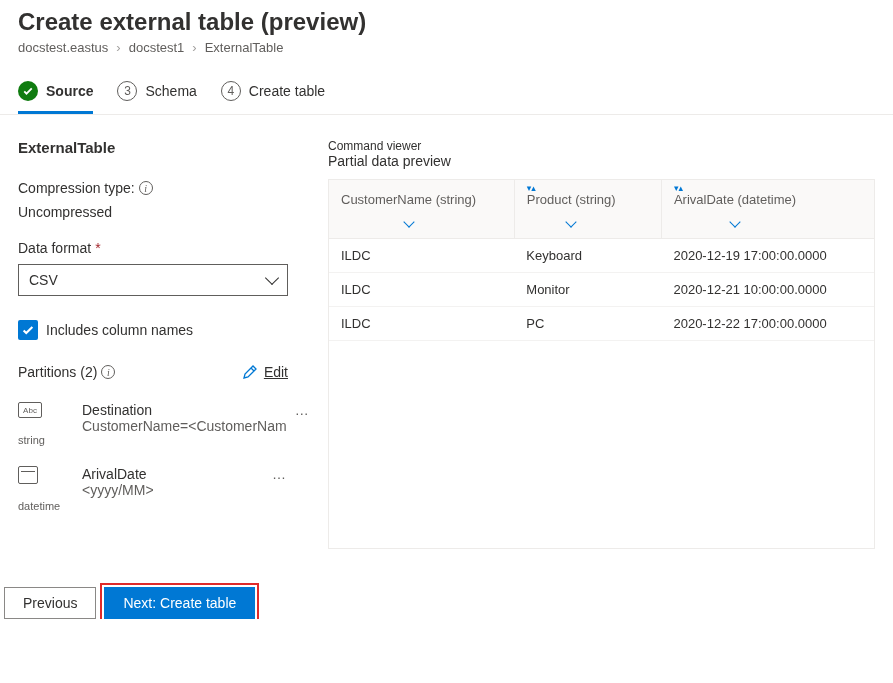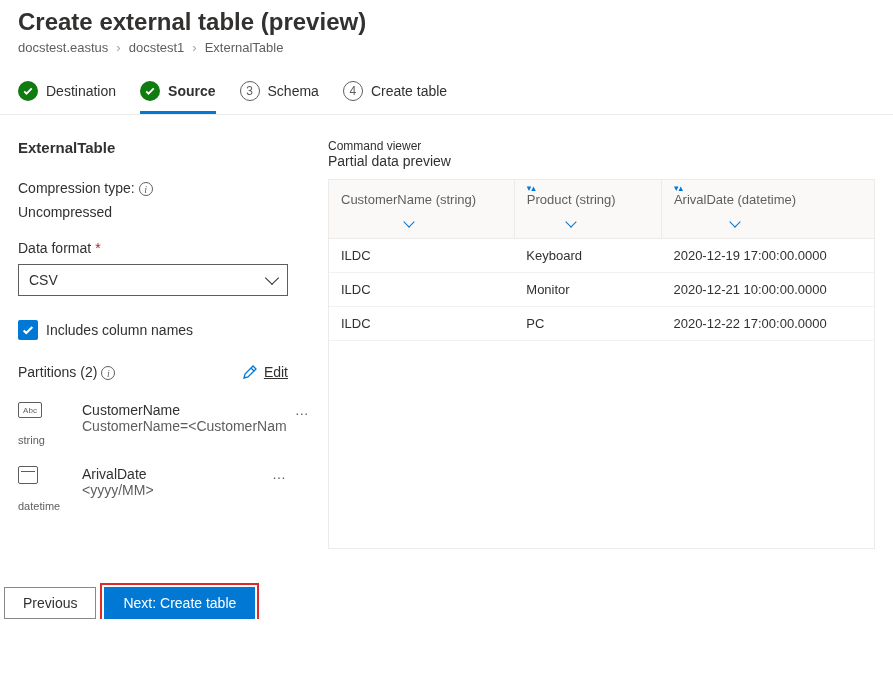--- a/index.html
+++ b/index.html
@@ -52,21 +52,21 @@
     font-size: 12px;
     flex-shrink: 0;
   }
   .step-done .step-circle { background: #107c10; color: #fff; }
   .step-pending .step-circle { border: 1px solid #605e5c; color: #605e5c; }
   .cols { display: flex; gap: 40px; }
   .left { width: 270px; flex-shrink: 0; }
   .right { flex: 1; }
   .section-title { font-size: 15px; font-weight: 600; margin-bottom: 24px; }
   .field-row { margin-bottom: 20px; }
-  .field-label { display: flex; align-items: flex-end; gap: 4px; margin-bottom: 8px; color: #323130; }
+  .field-label { display: flex; align-items: center; gap: 4px; margin-bottom: 8px; color: #323130; }
   .req { color: #a4262c; }
   .info-icon {
     width: 14px; height: 14px; border: 1px solid #605e5c; border-radius: 50%;
     display: inline-flex; align-items: center; justify-content: center;
     font-size: 10px; color: #605e5c; font-style: italic; font-family: serif;
   }
   .dropdown {
     display: flex; align-items: center; justify-content: space-between;
     border: 1px solid #605e5c; padding: 6px 10px; background: #fff;
     min-height: 32px;
@@ -133,28 +133,20 @@
 
   <div class="breadcrumbs">
     <span>docstest.eastus</span>
     <span class="sep">›</span>
     <span>docstest1</span>
     <span class="sep">›</span>
     <span>ExternalTable</span>
   </div>
 
   <div class="steps">
-    <div class="step step-done">
-      <span class="step-circle">
-        <svg viewBox="0 0 16 16" width="12" height="12">
-            <path fill="none" stroke="#fff" stroke-width="2.4" d="M3 8.5l3 3 7-7"></path>
-          </svg>
-      </span>
-      <span>Destination</span>
-    </div>
     <div class="step step-done active">
       <span class="step-circle">
         <svg viewBox="0 0 16 16" width="12" height="12">
             <path fill="none" stroke="#fff" stroke-width="2.4" d="M3 8.5l3 3 7-7"></path>
           </svg>
       </span>
       <span>Source</span>
     </div>
     <div class="step step-pending">
       <span class="step-circle">3</span>
@@ -210,21 +202,21 @@
           <span>Edit</span>
         </div>
       </div>
 
       <div class="partition-item">
         <div class="ptype-col">
           <span class="ptype-icon">Abc</span>
           <span class="ptype-sub">string</span>
         </div>
         <div>
-          <div class="pname">CustomerName</div>
+          <div class="pname">Destination</div>
           <div class="psub">CustomerName=&lt;CustomerNam</div>
         </div>
         <div class="dots">…</div>
       </div>
 
       <div class="partition-item">
         <div class="ptype-col">
           <span class="pcal-icon"></span>
           <span class="ptype-sub">datetime</span>
         </div>

